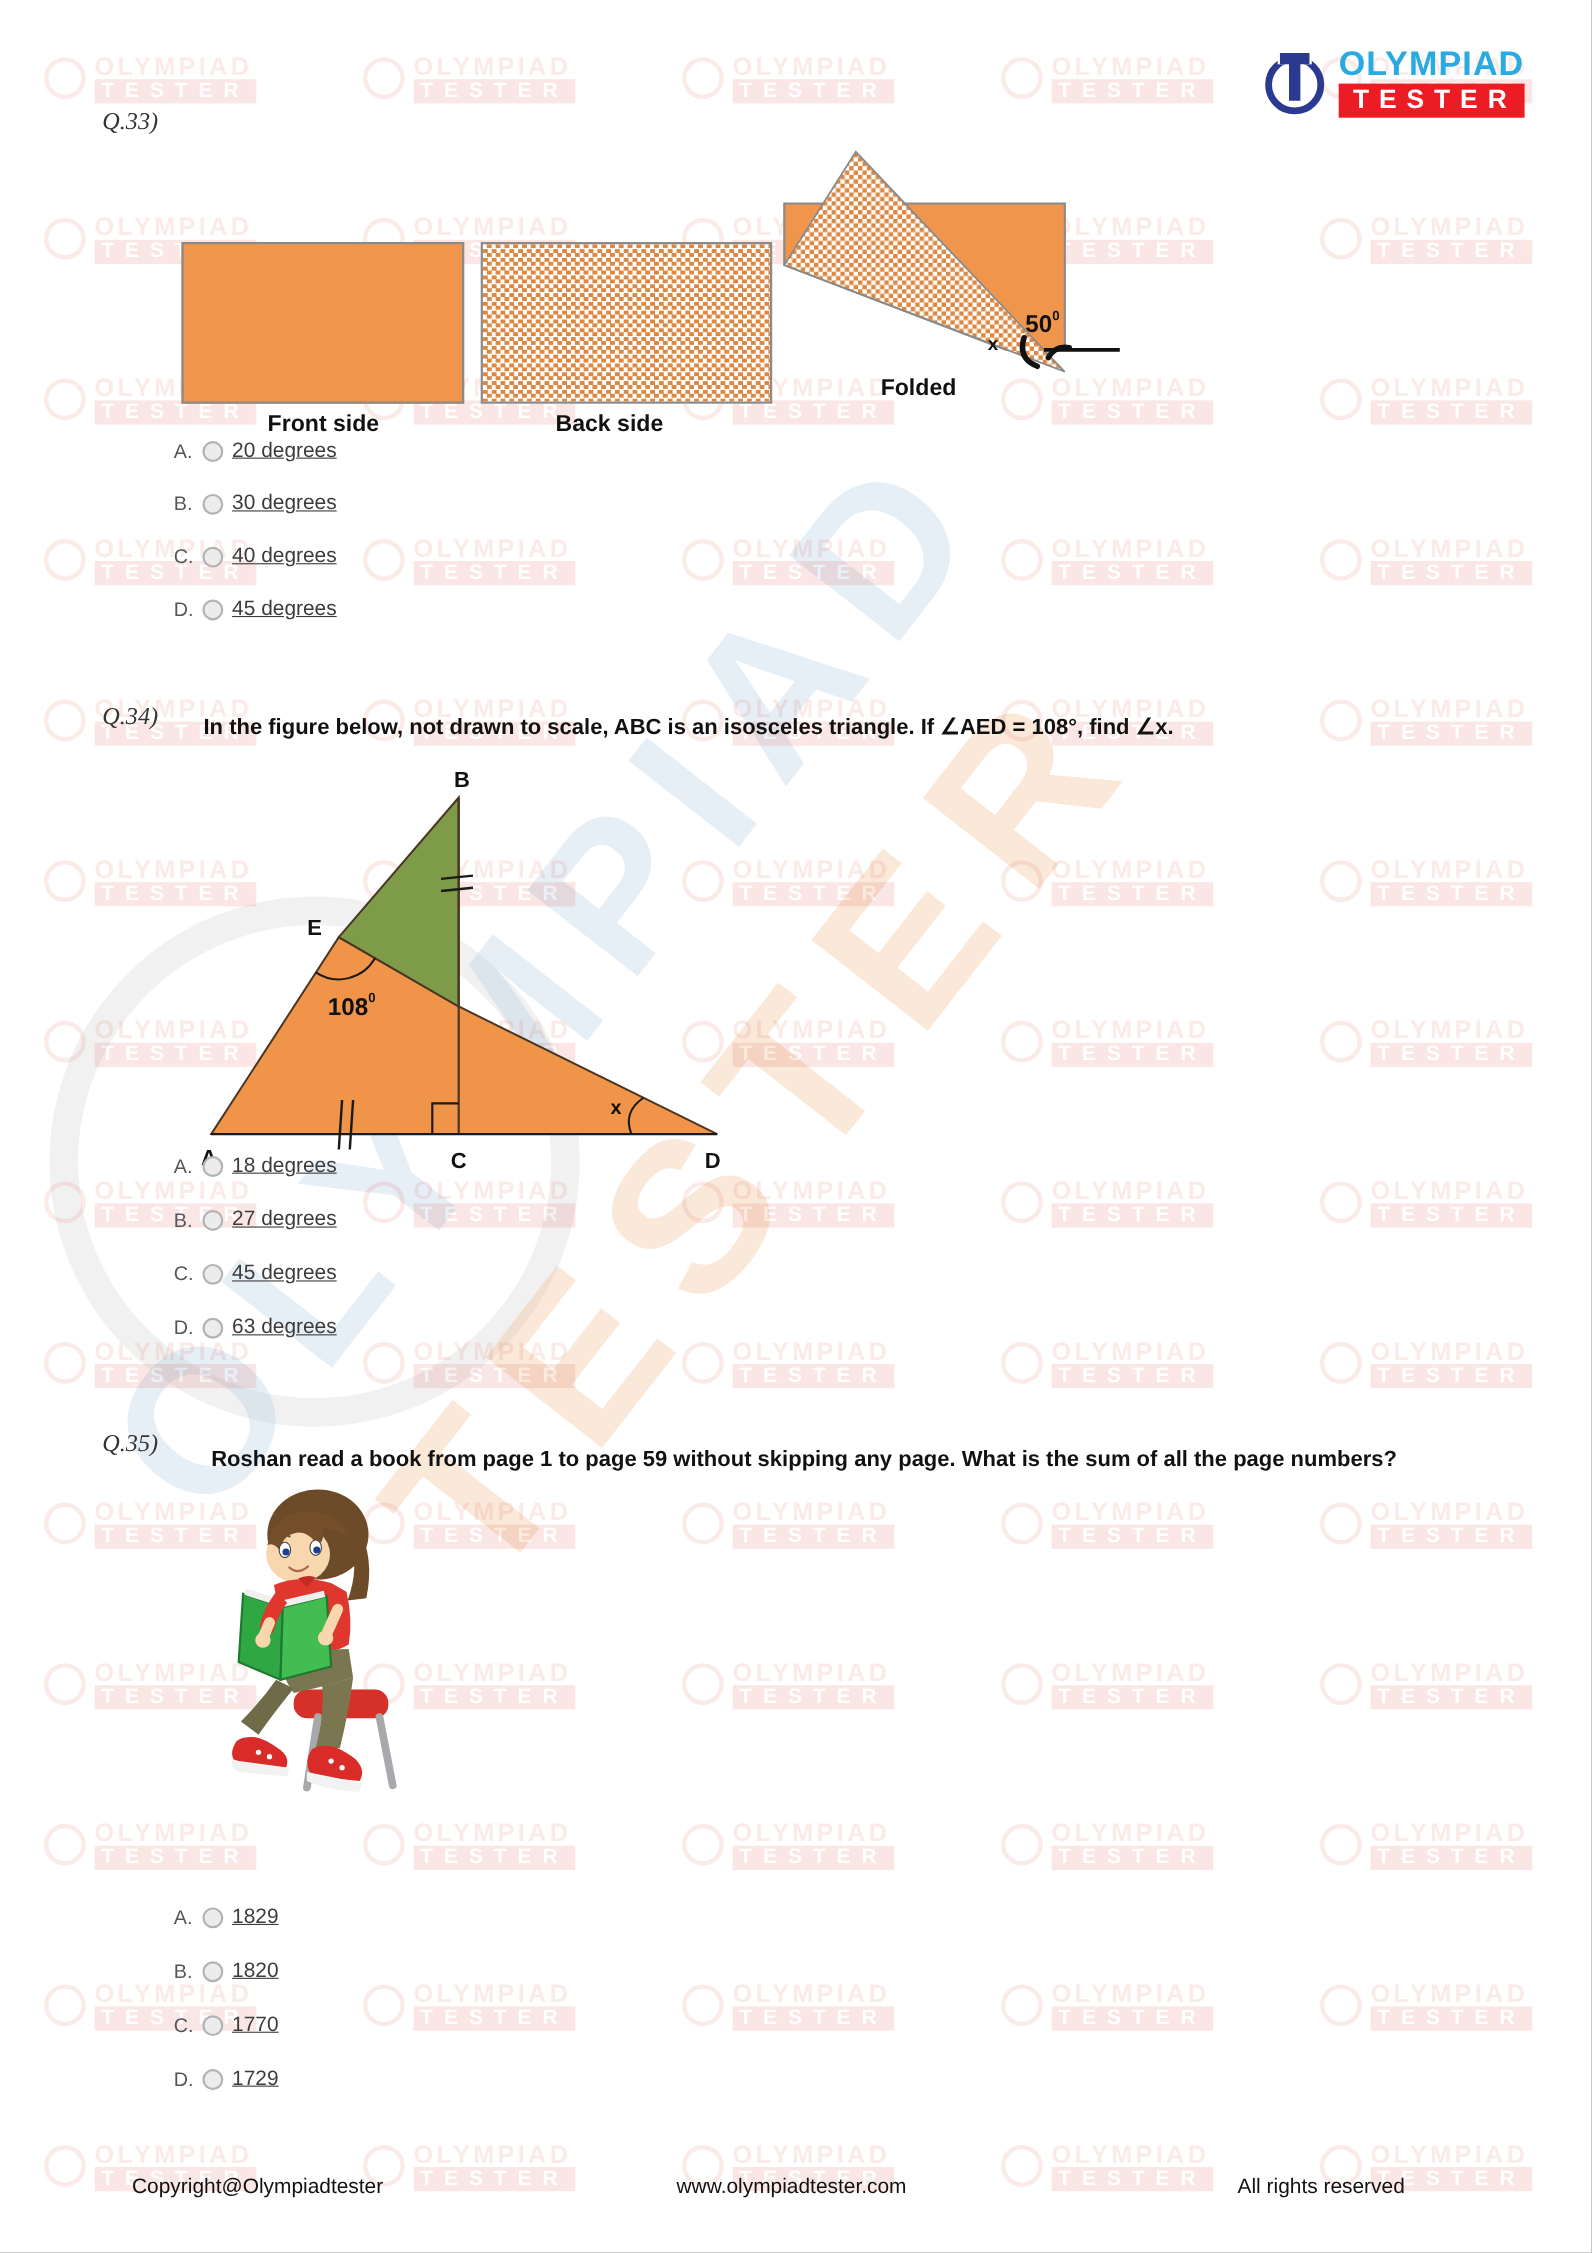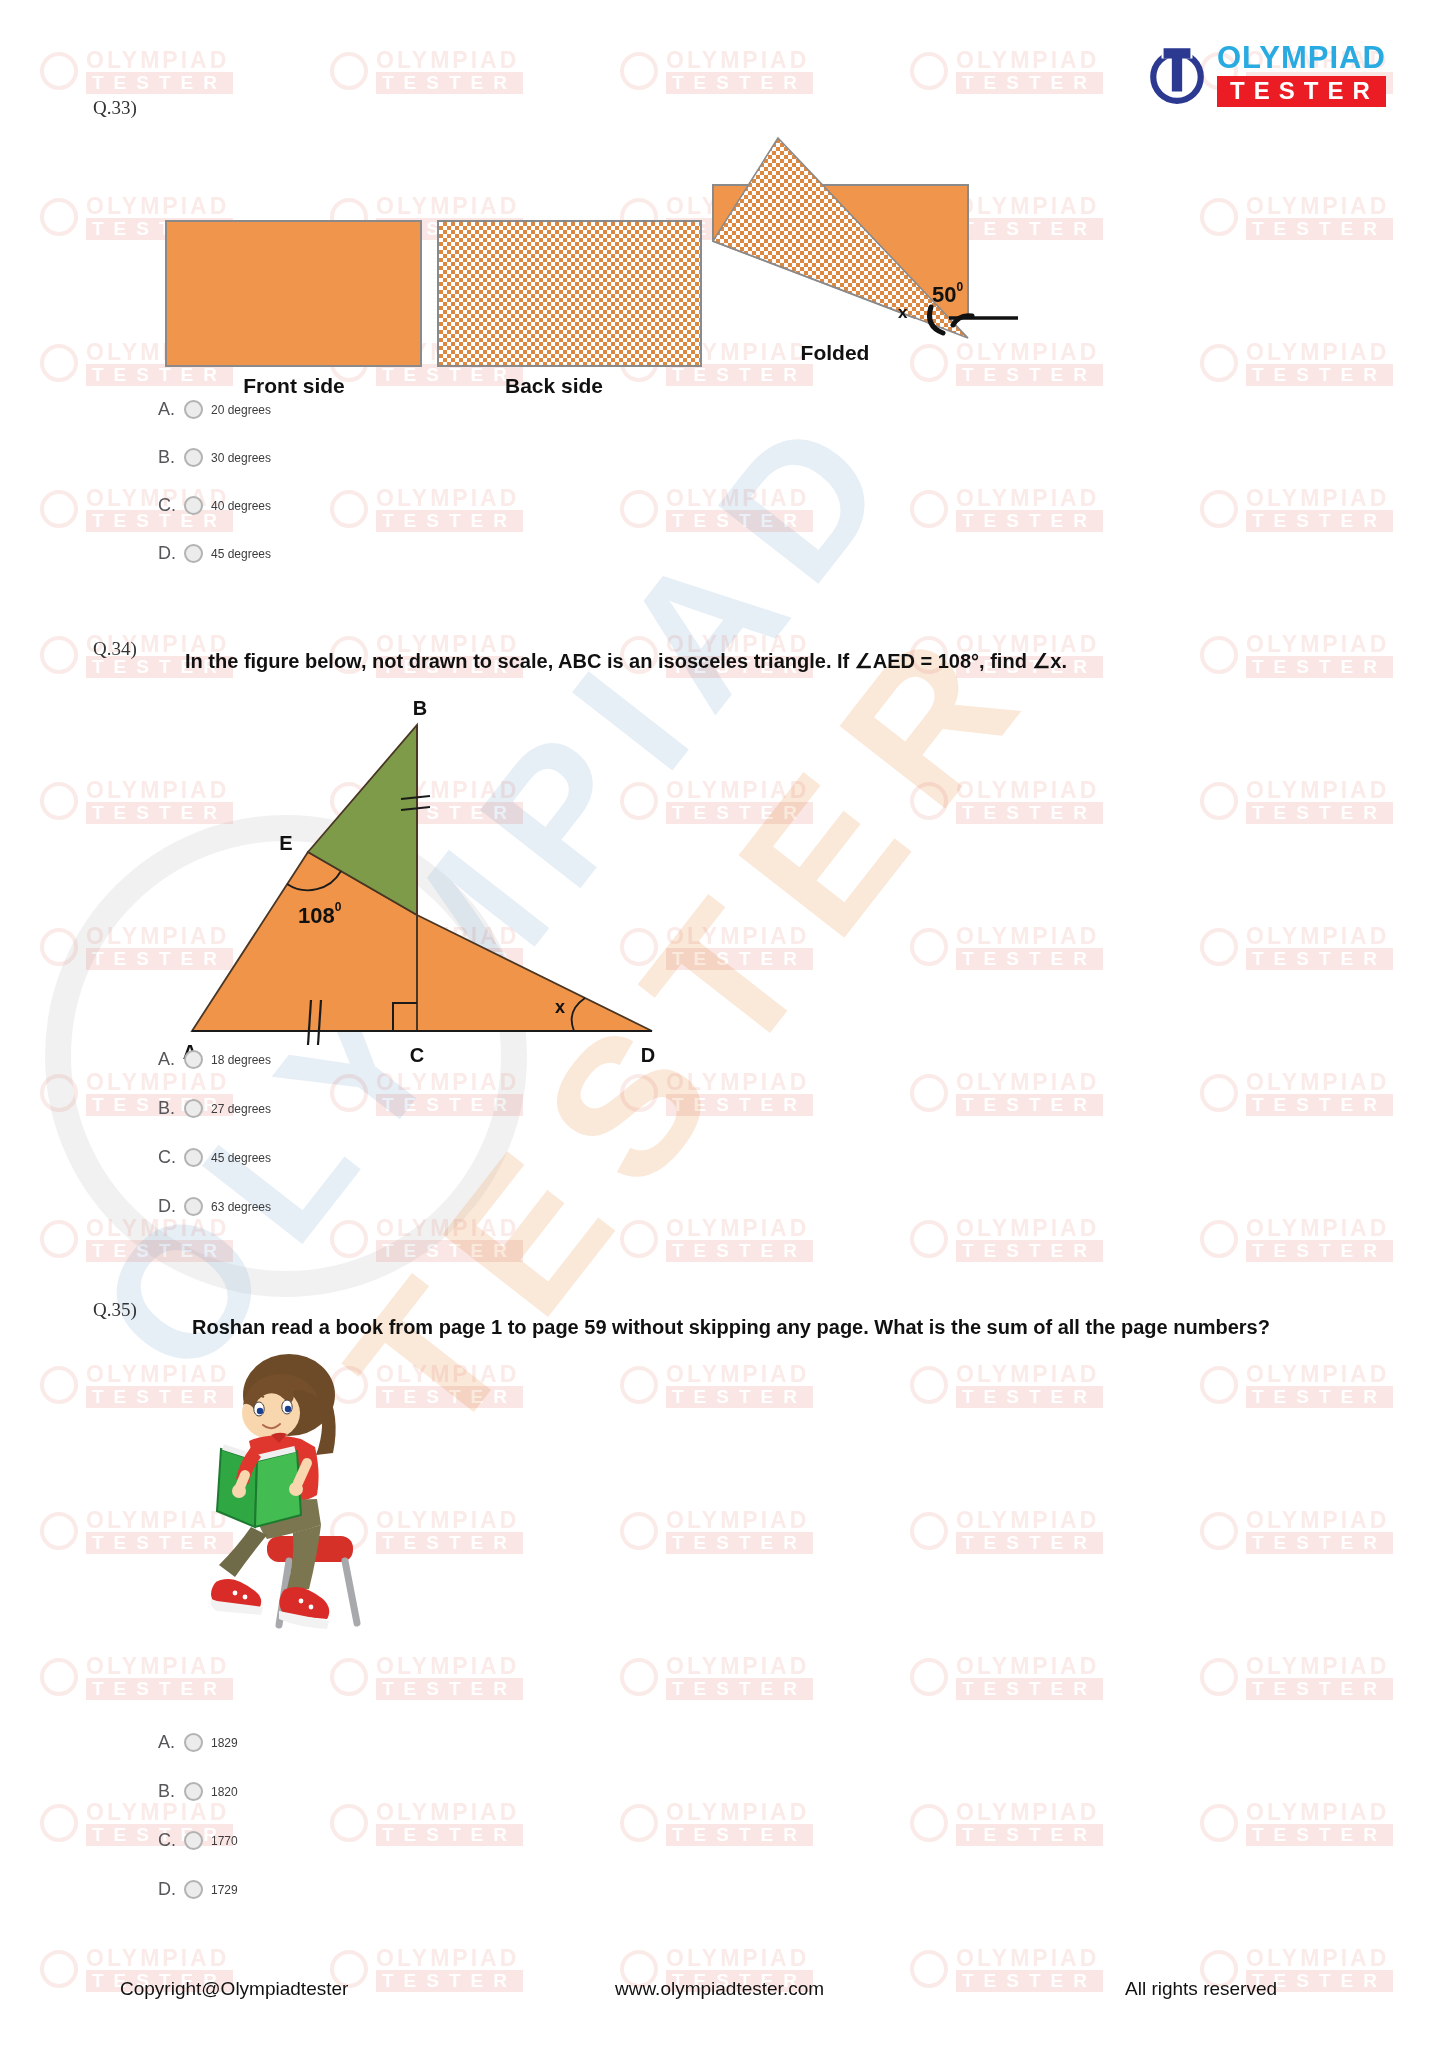--- a/index.html
+++ b/index.html
@@ -20,34 +20,34 @@
   .wm-diag-tes{left:200px;top:900px;width:1000px;font-size:195px;letter-spacing:34px;color:#EFA971;opacity:0.26;}
   .wm-bigcircle{position:absolute;left:45px;top:815px;width:430px;height:430px;border:26px solid #D5D5D5;border-radius:50%;opacity:0.33;}
   
   .layer{position:absolute;inset:0;z-index:1;}
   .abs{position:absolute;}
   
   .logo{position:absolute;left:1145px;top:42px;display:flex;align-items:center;gap:8px;}
   .logo-oly{font-weight:bold;font-size:31px;letter-spacing:1px;color:#29ABE2;line-height:1.0;}
   .logo-tes{font-weight:bold;font-size:24px;letter-spacing:9px;color:#ffffff;background:#EC1C24;padding:1px 4px 2px 10px;margin-top:3px;text-align:center;}
   
-  .q-label{position:absolute;font-size:19px;color:#333;font-family:"Liberation Serif", serif;}
+  .q-label{position:absolute;font-style:italic;font-size:22px;color:#333;font-family:"Liberation Serif", serif;}
   .q-text{position:absolute;font-weight:bold;font-size:20px;line-height:31px;color:#111;}
   .fig-caption{position:absolute;font-weight:bold;font-size:21px;color:#111;text-align:center;}
   .rect-fig{position:absolute;border:2px solid #8a8a8a;box-sizing:border-box;}
   .checker{
     background-color:#fff;
     background-image:conic-gradient(#DD8840 25%, #ffffff 0 50%, #DD8840 0 75%, #ffffff 0);
     background-size:8px 8px;
   }
   
   .opt{position:absolute;left:158px;display:flex;align-items:center;}
   .opt-letter{font-size:18px;color:#55565a;width:26px;display:inline-block;}
   .opt-radio{width:15px;height:15px;border-radius:50%;border:2px solid #b3b3b3;background:#ececec;display:inline-block;margin:0 8px 0 0;box-sizing:content-box;cursor:pointer;}
-  .opt-text{font-size:12px;color:#3c3c3c;}
+  .opt-text{font-size:19px;color:#3c3c3c;text-decoration:underline;}
   
   .footer-item{position:absolute;top:1978px;font-size:19px;color:#111;}
 </style>
 </head>
 <body>
 
 <div class="page">
 
   <div class="wm-layer">
     <div class="wm-bigcircle"></div>

